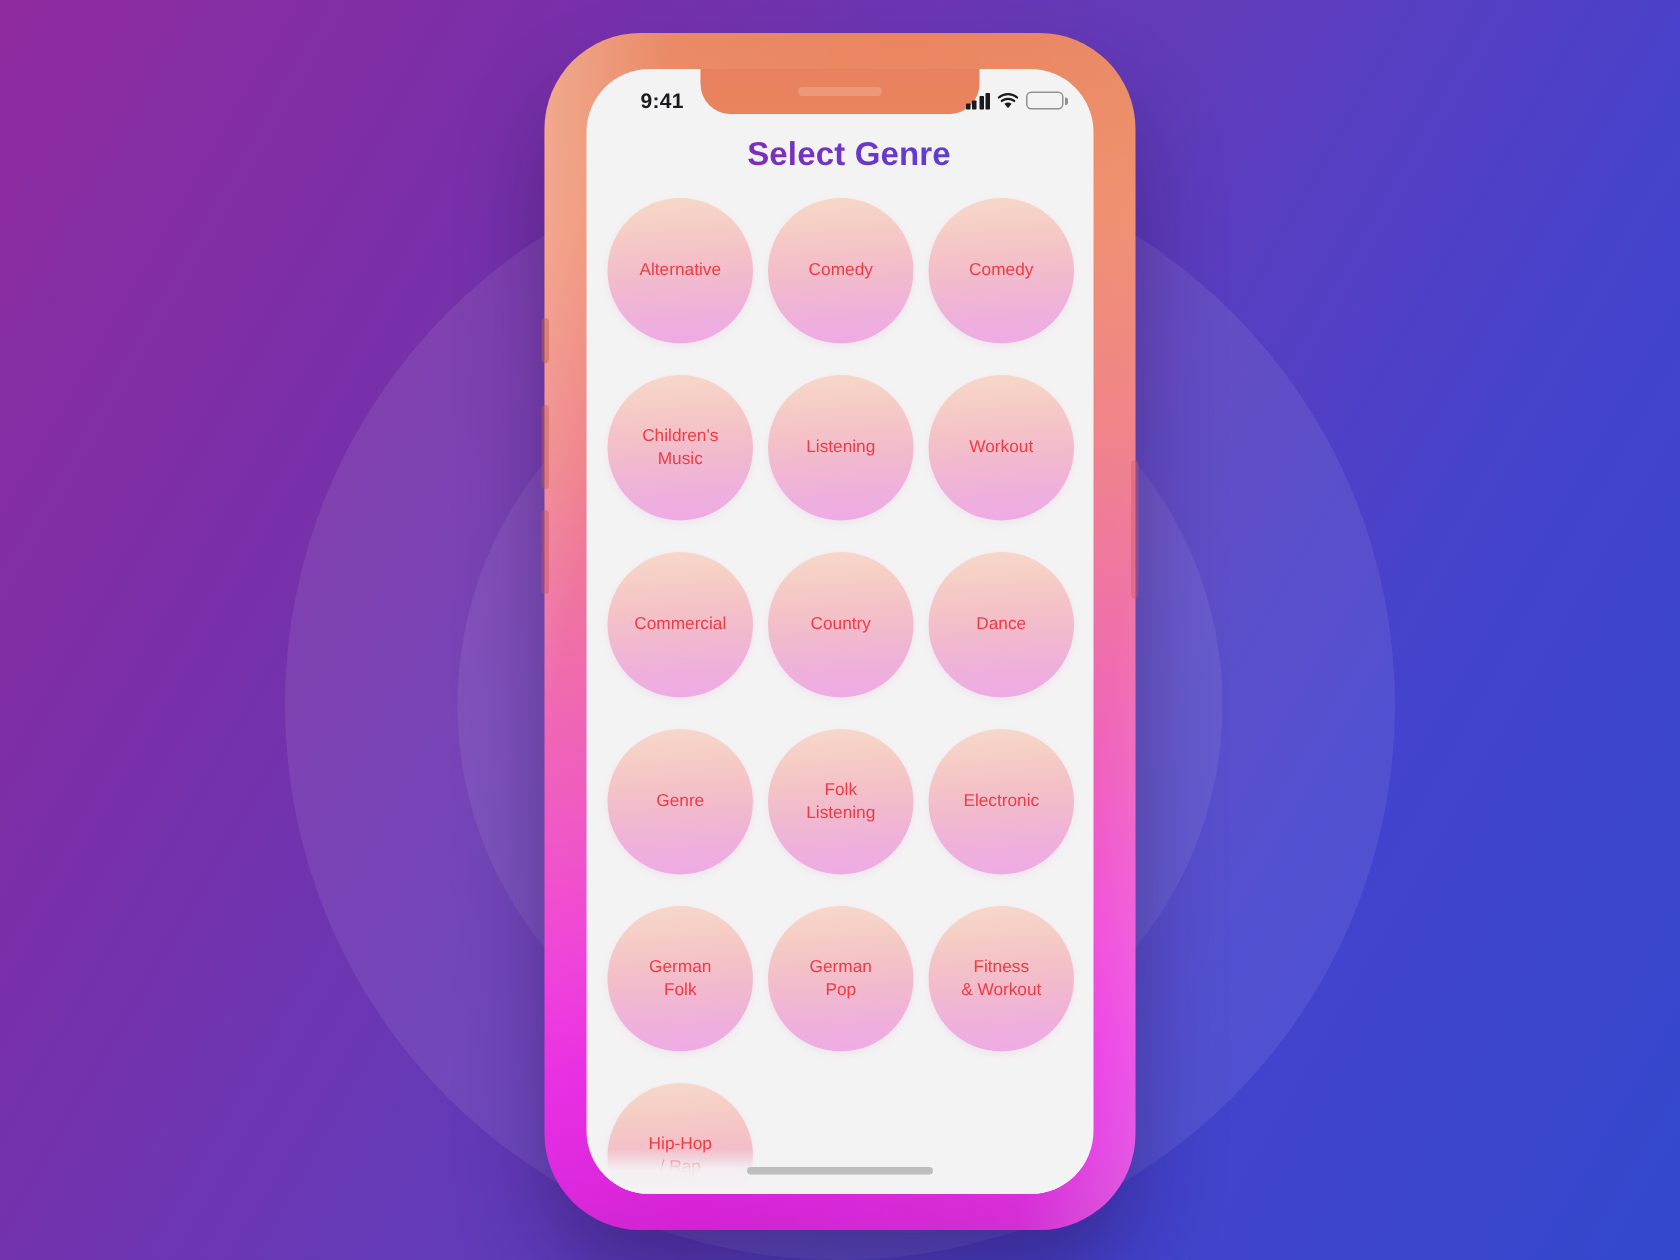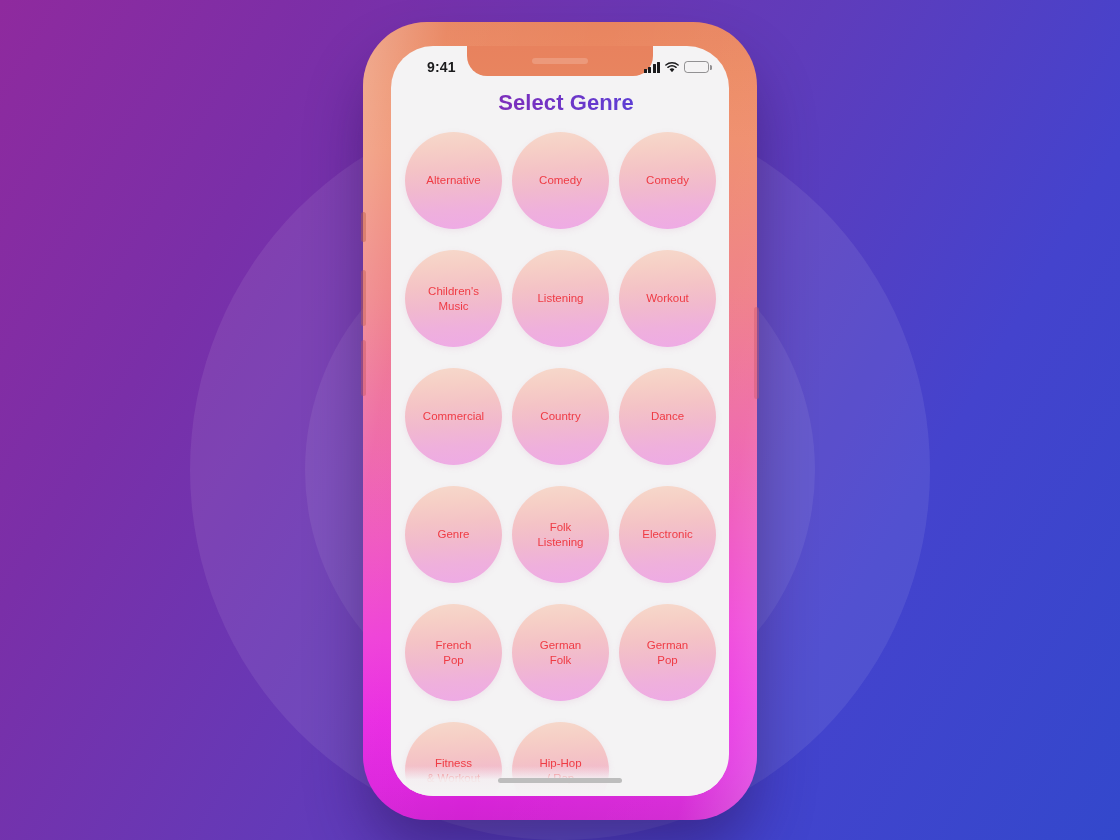--- a/index.html
+++ b/index.html
@@ -286,24 +286,20 @@
               <span class="genre-label">Genre</span>
             </div>
             <div class="genre">
               <span class="genre-label">Folk
 Listening</span>
             </div>
             <div class="genre">
               <span class="genre-label">Electronic</span>
             </div>
             <div class="genre">
-              <span class="genre-label">French
-Pop</span>
-            </div>
-            <div class="genre">
               <span class="genre-label">German
 Folk</span>
             </div>
             <div class="genre">
               <span class="genre-label">German
 Pop</span>
             </div>
             <div class="genre">
               <span class="genre-label">Fitness
 &amp; Workout</span>

